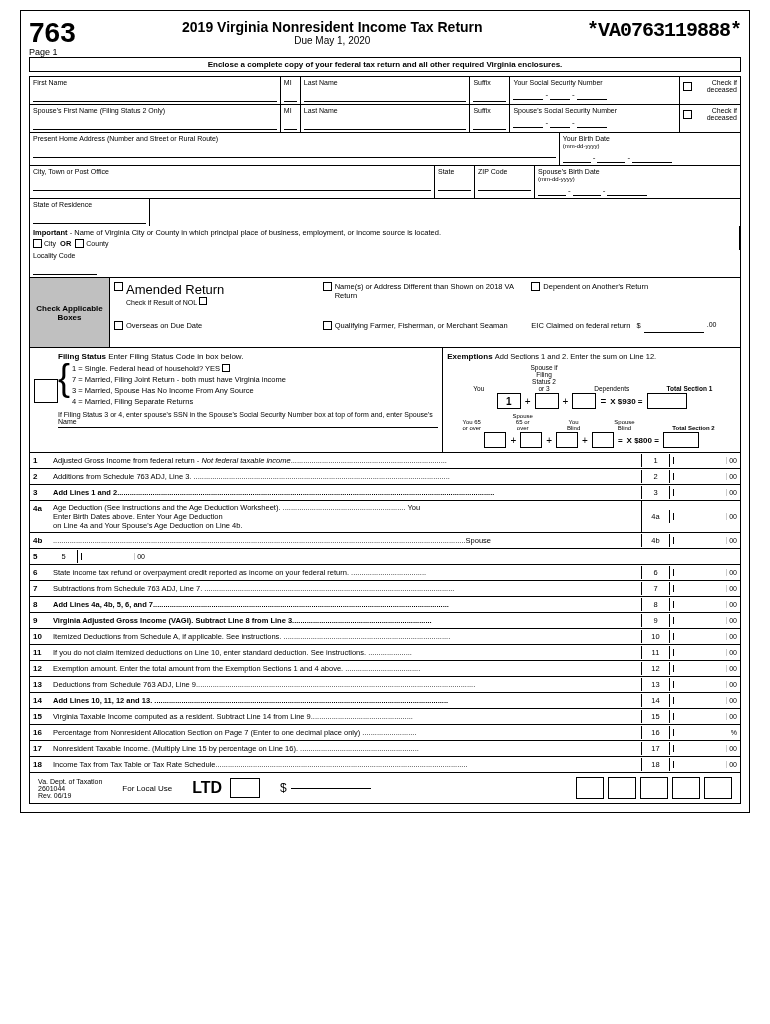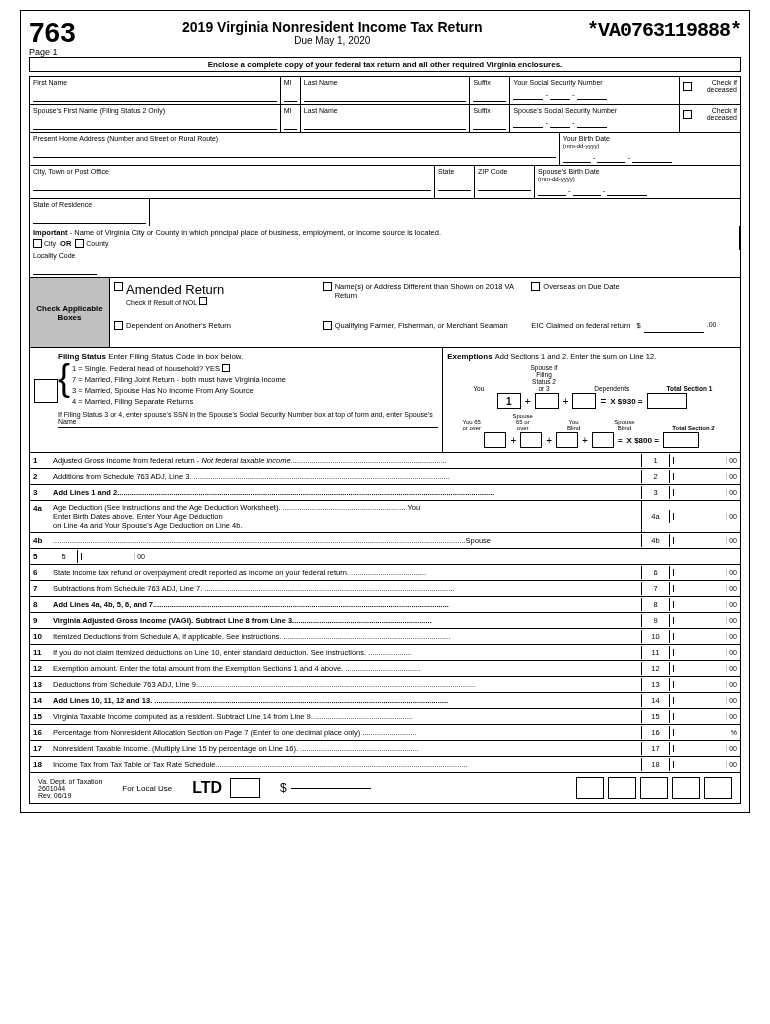--- a/index.html
+++ b/index.html
@@ -457,26 +457,26 @@
         </div>
       </div>
 
       <div class="check-option">
         <span class="checkbox-box"></span>
         <span style="font-size:7.5px">Name(s) or Address Different than Shown on 2018 VA Return</span>
       </div>
 
       <div class="check-option">
         <span class="checkbox-box"></span>
-        <span style="font-size:7.5px">Overseas on Due Date</span>
+        <span style="font-size:7.5px">Dependent on Another's Return</span>
       </div>
 
       <div class="check-option">
         <span class="checkbox-box"></span>
-        <span style="font-size:7.5px">Dependent on Another's Return</span>
+        <span style="font-size:7.5px">Overseas on Due Date</span>
       </div>
 
       <div class="check-option">
         <span class="checkbox-box"></span>
         <span style="font-size:7.5px">Qualifying Farmer, Fisherman, or Merchant Seaman</span>
       </div>
 
       <div class="check-option">
         <span style="font-size:7.5px">EIC Claimed on federal return</span>
           <br>

